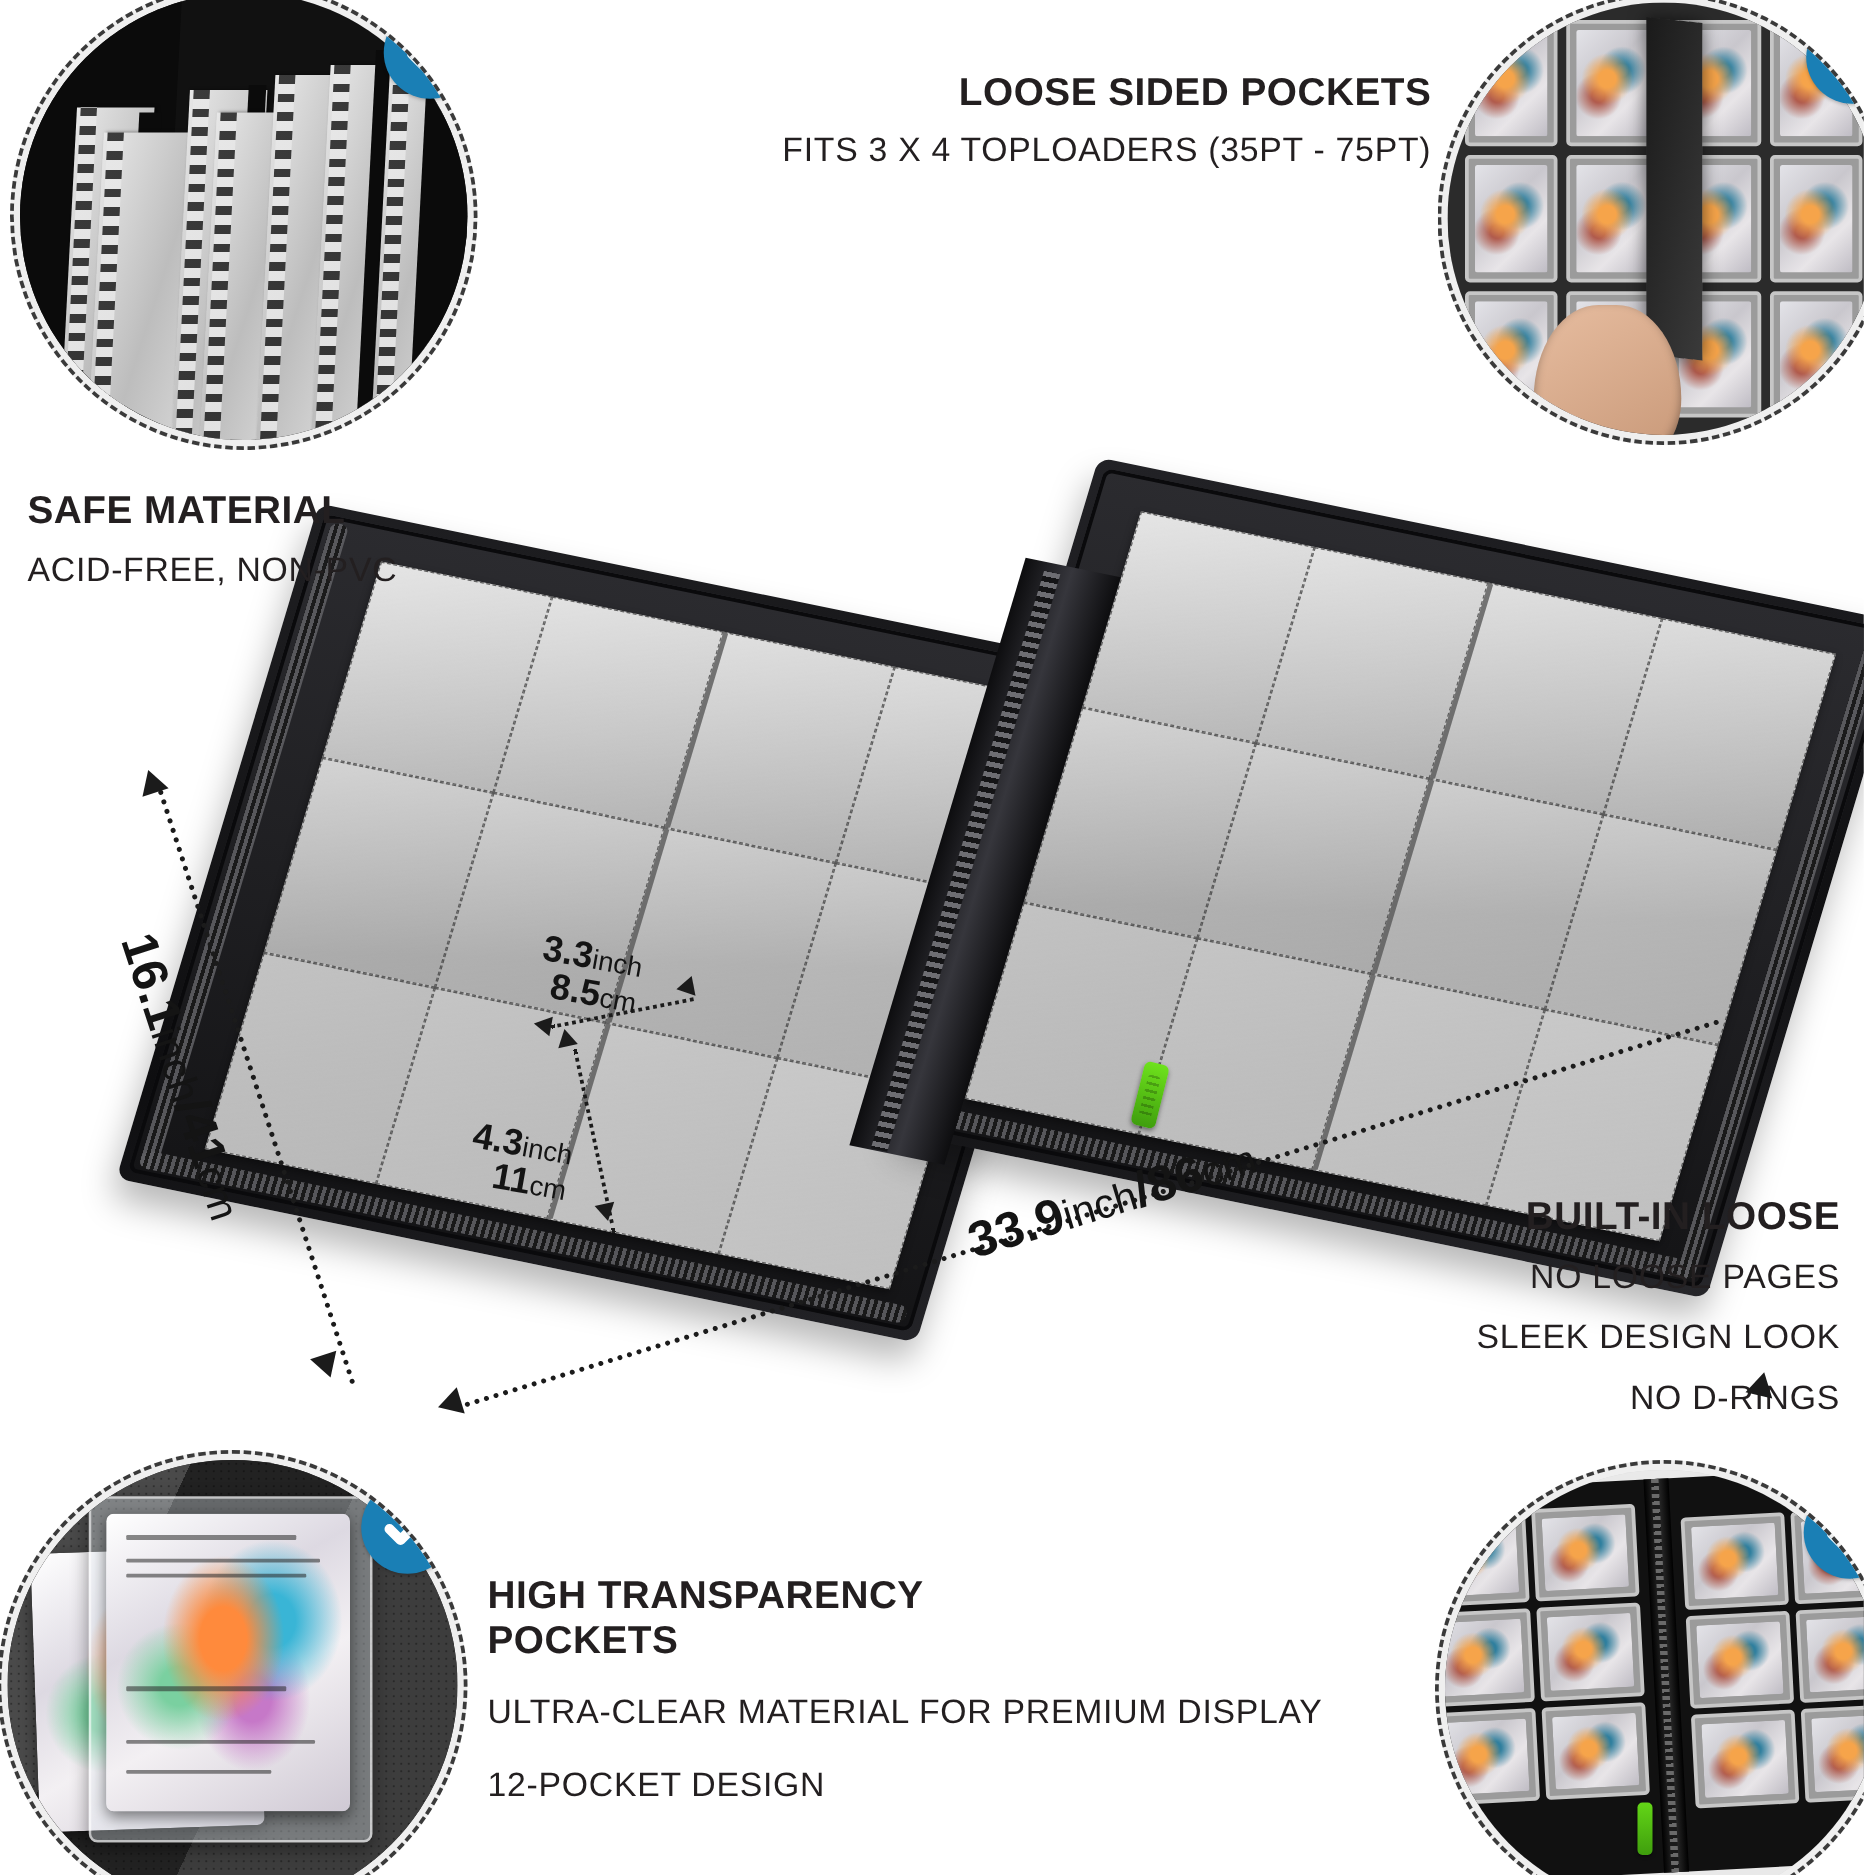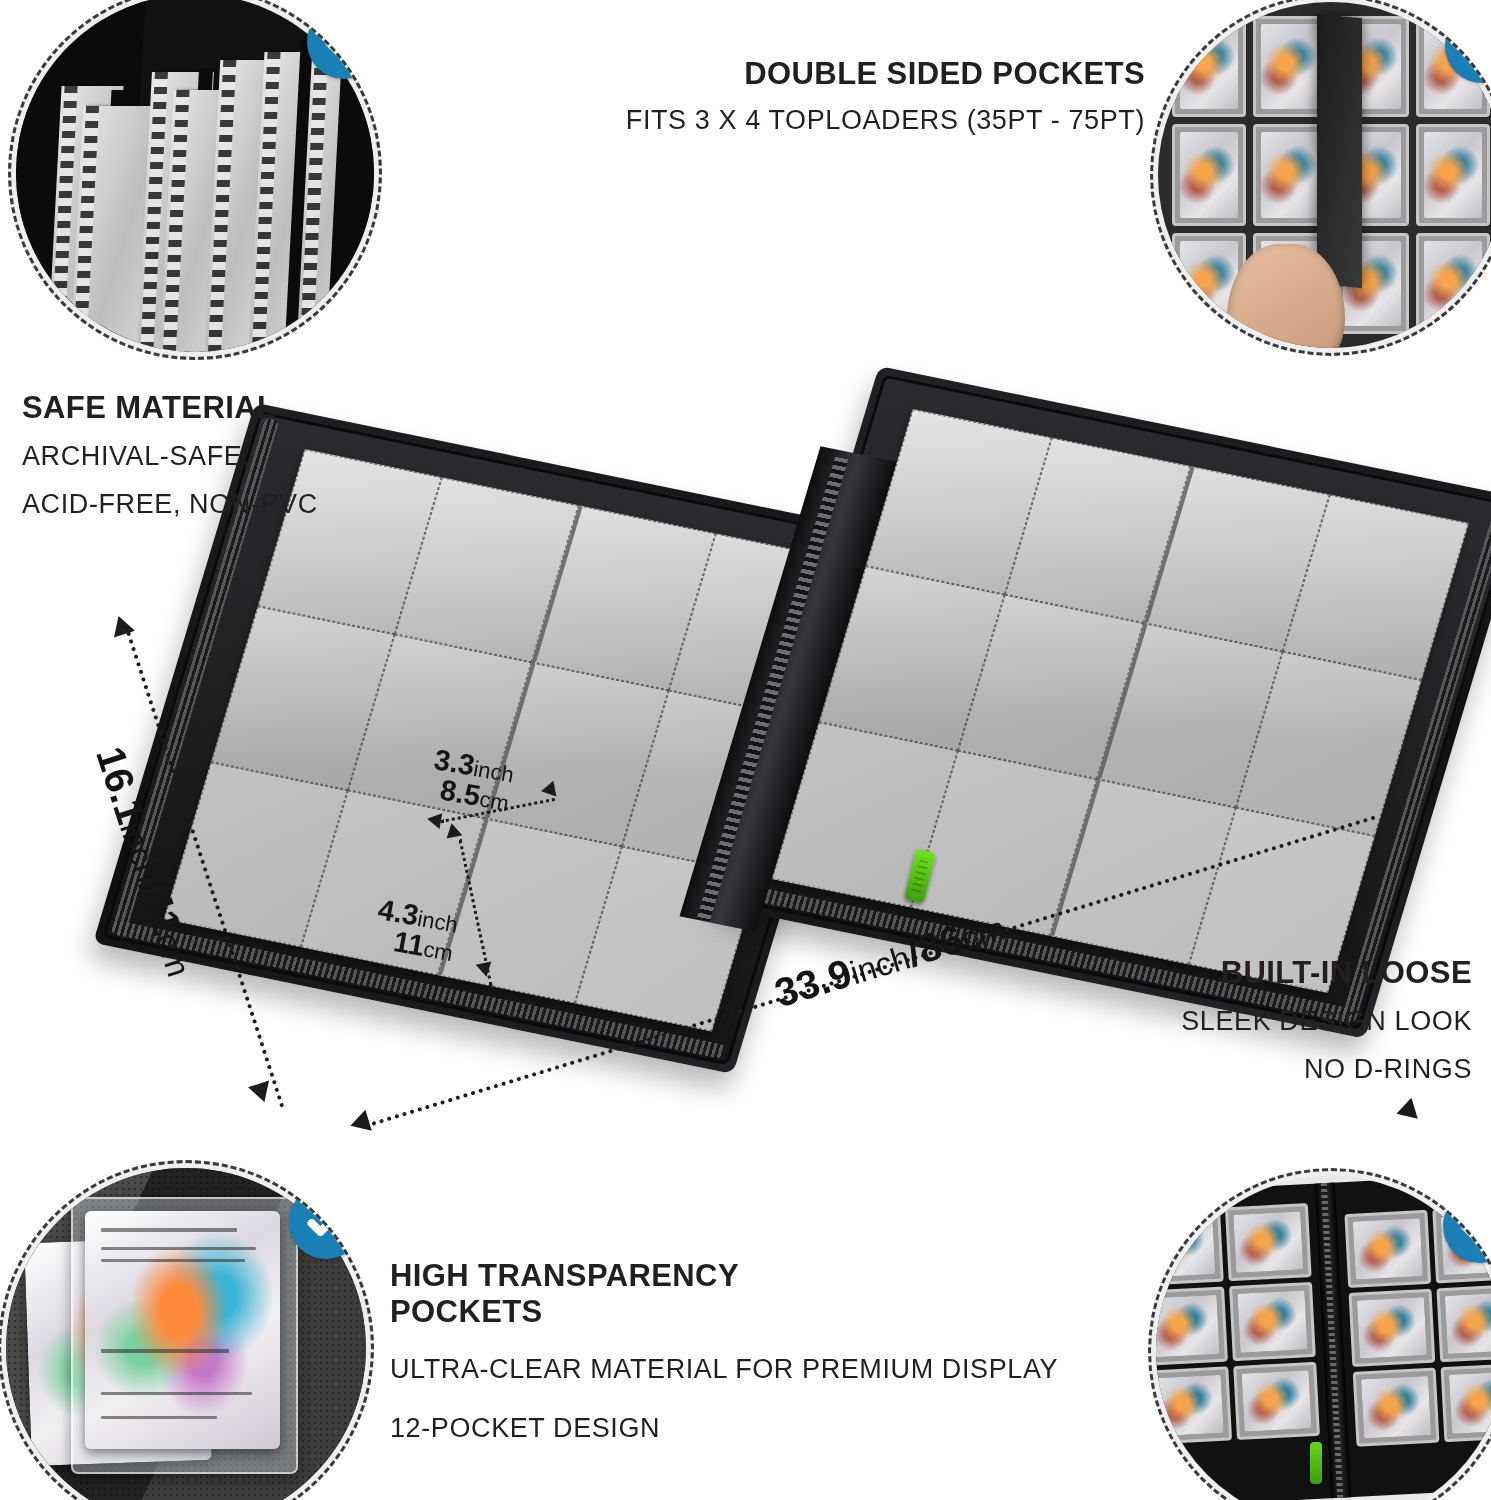--- a/index.html
+++ b/index.html
@@ -393,32 +393,32 @@
   </div>
 
   <div class="dim small-dim">
     <div class="arrowhead ah-left" style="left:446px;top:822px;transform:rotate(78deg);"></div>
     <div class="dim-line" style="left:460px;top:838px;width:150px;transform:rotate(78deg);"></div>
     <div class="arrowhead ah-right" style="left:478px;top:962px;transform:rotate(78deg);"></div>
     <div class="dim-label" id="lbl-ph"><span>4.3</span><span class="u">inch</span><br><span>11</span><span class="u">cm</span></div>
   </div>
 
   <div class="feature align-right" id="feat-double">
-    <div class="title">DOUBLE SIDED POCKETS</div>
+    <div class="title">LOOSE SIDED POCKETS</div>
     <div class="sub">FITS 3 X 4 TOPLOADERS (35PT - 75PT)</div>
   </div>
 
   <div class="feature align-left" id="feat-safe">
     <div class="title">SAFE MATERIAL</div>
-    <div class="sub">ARCHIVAL-SAFE,</div>
     <div class="sub">ACID-FREE, NON-PVC</div>
   </div>
 
   <div class="feature align-right" id="feat-builtin">
     <div class="title">BUILT-IN LOOSE</div>
+    <div class="sub">NO LOOSE PAGES</div>
     <div class="sub">SLEEK DESIGN LOOK</div>
     <div class="sub">NO D-RINGS</div>
   </div>
 
   <div class="feature align-left" id="feat-trans">
     <div class="title">HIGH TRANSPARENCY</div>
     <div class="title">POCKETS</div>
     <div class="sub">ULTRA-CLEAR MATERIAL FOR PREMIUM DISPLAY</div>
     <div class="sub">12-POCKET DESIGN</div>
   </div>

